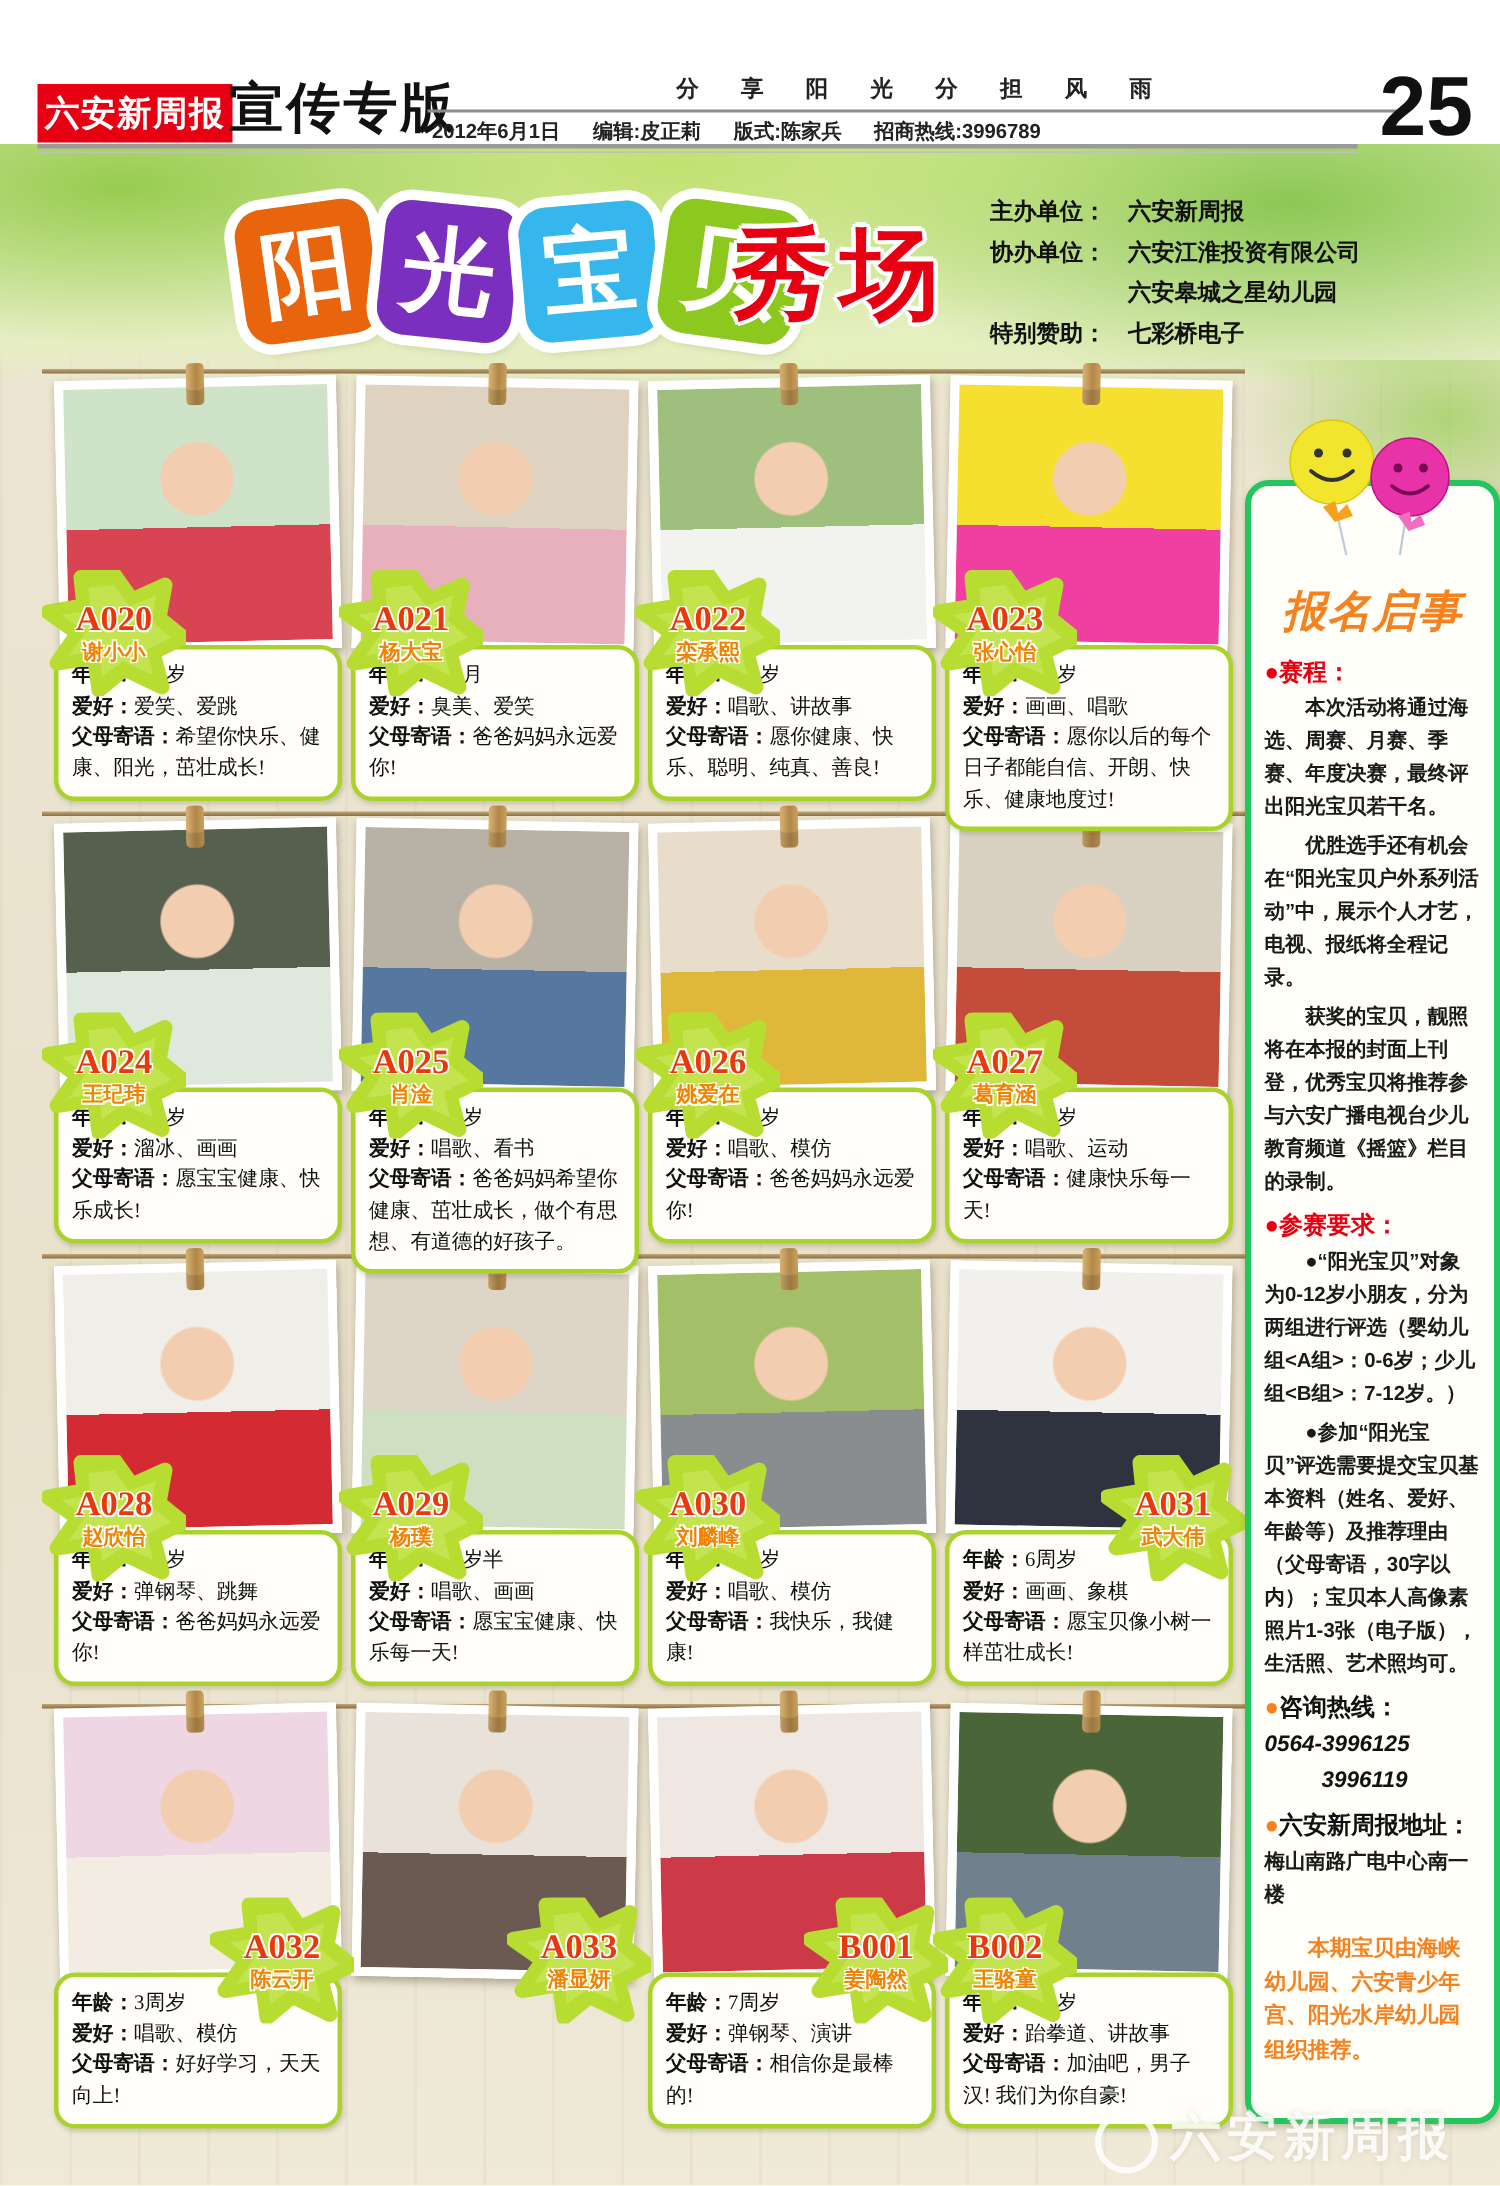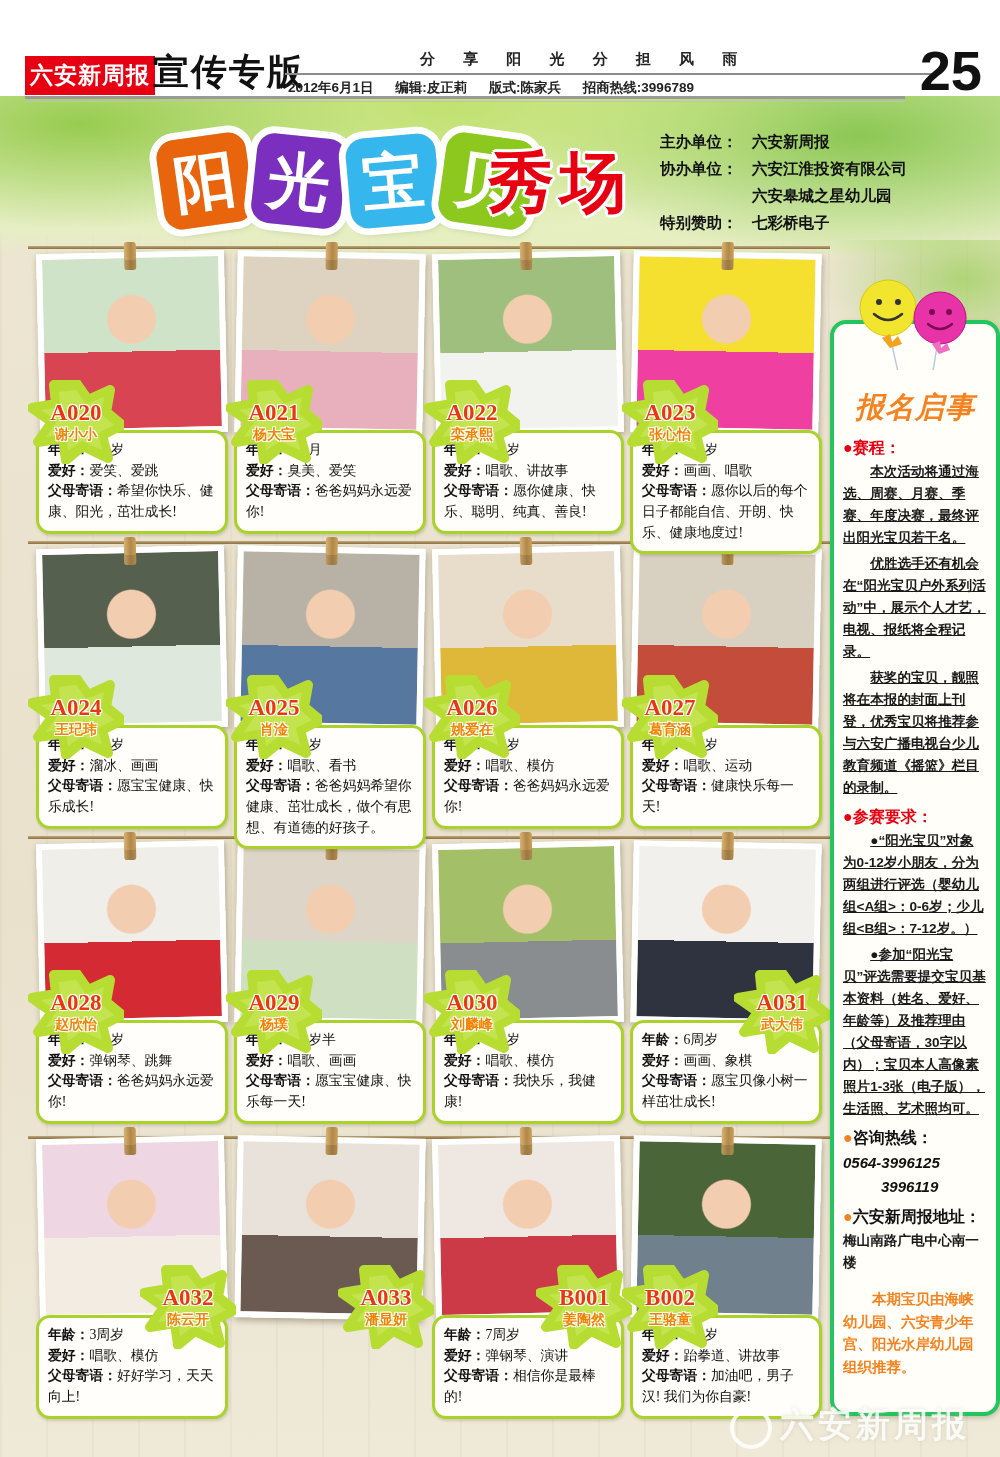--- a/index.html
+++ b/index.html
@@ -3,21 +3,21 @@
 <meta charset="utf-8">
 <style>
   html,body{margin:0;padding:0;}
   body{font-family:"Liberation Sans","DejaVu Sans",sans-serif;background:#fff;}
   #page{position:relative;width:1000px;height:1457px;margin:0 auto;background:#fff;overflow:hidden;}
 
   
   #header{position:absolute;left:0;top:0;width:1000px;height:96px;background:#fff;z-index:5;}
   .brand-box{position:absolute;left:25px;top:56px;background:#e60012;color:#fff;font-weight:bold;font-size:23px;padding:4px 5px;letter-spacing:1px;}
   .edition{position:absolute;left:153px;top:48px;font-size:36px;font-weight:bold;color:#111;letter-spacing:2px;}
-  .slogan{position:absolute;left:420px;top:50px;width:360px;text-align:left;font-size:15px;font-weight:bold;letter-spacing:12px;color:#222;}
+  .slogan{position:absolute;left:420px;top:50px;width:360px;text-align:right;font-size:15px;font-weight:bold;letter-spacing:12px;color:#222;}
   .slogan-line{position:absolute;left:285px;top:73px;width:648px;height:2px;background:#8c8c8c;}
   .dateline{position:absolute;left:288px;top:79px;font-size:13.5px;font-weight:bold;color:#222;}
   .dateline span{margin-right:18px;}
   .hline1{position:absolute;left:25px;top:96px;width:880px;height:3px;background:#9a9a9a;}
   .hline2{position:absolute;left:25px;top:101px;width:880px;height:1px;background:#c0c0c0;}
   .pagenum{position:absolute;right:18px;top:38px;font-size:56px;font-weight:bold;color:#111;}
 
   
   #paper-bg{position:absolute;left:0;top:96px;width:1000px;height:1361px;
     background:
@@ -70,21 +70,21 @@
   
   #sidebar{position:absolute;left:830px;top:320px;width:162px;height:1088px;background:#fffef8;border:4px solid #22c55e;border-radius:16px;z-index:3;
     box-shadow:1px 2px 5px rgba(60,60,20,.25);}
   #balloons{position:absolute;left:842px;top:278px;width:140px;height:92px;z-index:6;}
   .sb-inner{padding:64px 9px 10px 9px;}
   .sb-title{font-size:29px;font-weight:bold;color:#f5821f;font-style:italic;letter-spacing:1px;text-align:center;margin:0 0 10px 0;}
   .sb-head{font-size:16px;font-weight:bold;color:#e60012;margin:8px 0 2px 0;}
   .sb-head.orange-dot{color:#111;font-family:Liberation Serif, serif;}
   .sb-head.orange-dot::first-letter{color:#f5821f;}
   .sb-p{font-size:13.6px;font-weight:bold;color:#1a1a1a;line-height:1.62;margin:0 0 4px 0;}
-  .sb-p.ind{text-indent:2em;text-decoration:underline;}
+  .sb-p.ind{text-indent:2em;}
   .sb-phone{font-size:15px;font-weight:bold;color:#111;margin:0;line-height:1.6;font-style:italic;}
   .sb-phone.ind2{padding-left:38px;}
   .sb-footer{font-size:14.5px;font-weight:bold;color:#f5821f;line-height:1.55;margin-top:14px;text-indent:2em;}
 
   
   #watermark{position:absolute;right:30px;bottom:8px;font-size:34px;font-weight:bold;color:rgba(255,255,255,.85);
     font-family:"Liberation Serif","DejaVu Serif",serif;letter-spacing:4px;z-index:7;text-shadow:0 0 4px rgba(180,180,150,.4);}
   #watermark .wm-circle{display:inline-block;width:34px;height:34px;border:4px solid rgba(255,255,255,.85);border-radius:50%;vertical-align:middle;margin-right:8px;}
 </style>
 </head>

